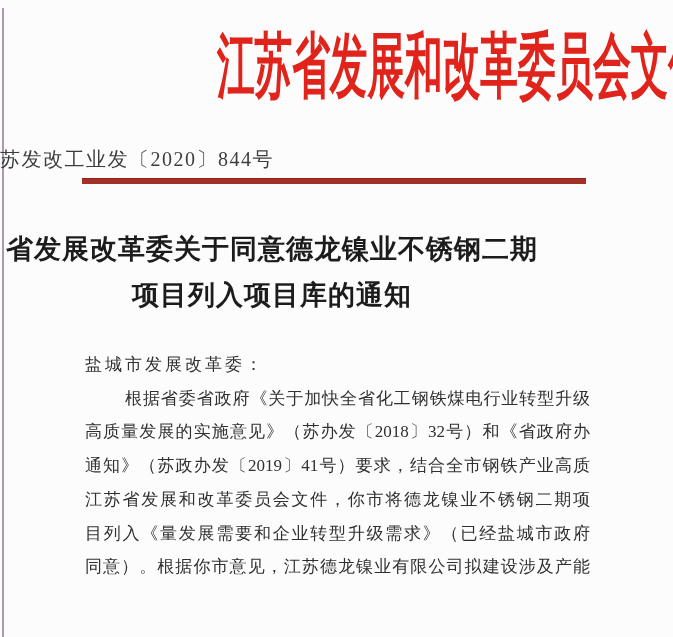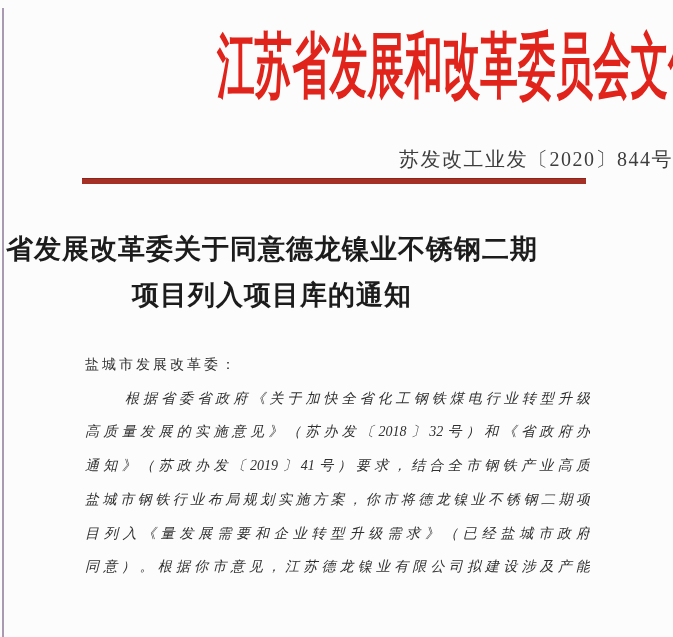--- a/index.html
+++ b/index.html
@@ -24,21 +24,21 @@
     font-size: 71px;
     line-height: 80px;
     color: #e0241b;
     white-space: nowrap;
     transform: scaleX(0.53);
     transform-origin: center;
     letter-spacing: 0;
   }
   .doc-number {
     position: absolute; top: 146px; left: 0; width: 673px;
-    text-align: right;
+    text-align: left;
     font-size: 20px;
     letter-spacing: 1.5px;
     color: #3d3d3d;
   }
   .red-rule {
     position: absolute; top: 178px; left: 82px;
     width: 504px; height: 5px;
     background: #a43026;
     border-top: 1px solid #8c241c;
   }
@@ -47,34 +47,33 @@
     text-align: center;
     font-weight: bold;
     font-size: 27px;
     line-height: 46px;
     letter-spacing: 1px;
     color: #1c1c1c;
   }
   .body-block {
     position: absolute; top: 348px; left: 85px;
     width: 505px;
-    font-size: 14px;
+    font-size: 17px;
     line-height: 33.7px;
     color: #303030;
   }
   .addressee {
     text-align: left;
     letter-spacing: 3px;
   }
   .pline {
     text-align: justify;
     text-align-last: justify;
     overflow: hidden;
     white-space: nowrap;
-    font-style: italic;
   }
   .pline.first-line { padding-left: 40px; }
 </style>
 </head>
 <body>
 
 <div class="page-edge"></div>
 
 <div class="banner">
   <span class="banner-text">江苏省发展和改革委员会文件</span>
@@ -87,16 +86,16 @@
 <div class="doc-title">
   <div>省发展改革委关于同意德龙镍业不锈钢二期</div>
   <div>项目列入项目库的通知</div>
 </div>
 
 <div class="body-block">
   <div class="addressee">盐城市发展改革委：</div>
   <div class="pline first-line">根据省委省政府《关于加快全省化工钢铁煤电行业转型升级</div>
   <div class="pline">高质量发展的实施意见》（苏办发〔2018〕32号）和《省政府办</div>
   <div class="pline">通知》（苏政办发〔2019〕41号）要求，结合全市钢铁产业高质</div>
-  <div class="pline">盐城市钢铁行业布局规划实施方案，你市将德龙镍业不锈钢二期项</div>
+  <div class="pline">江苏省发展和改革委员会文件，你市将德龙镍业不锈钢二期项</div>
   <div class="pline">目列入《量发展需要和企业转型升级需求》（已经盐城市政府</div>
   <div class="pline">同意）。根据你市意见，江苏德龙镍业有限公司拟建设涉及产能</div>
 </div>
 
 </body></html>

